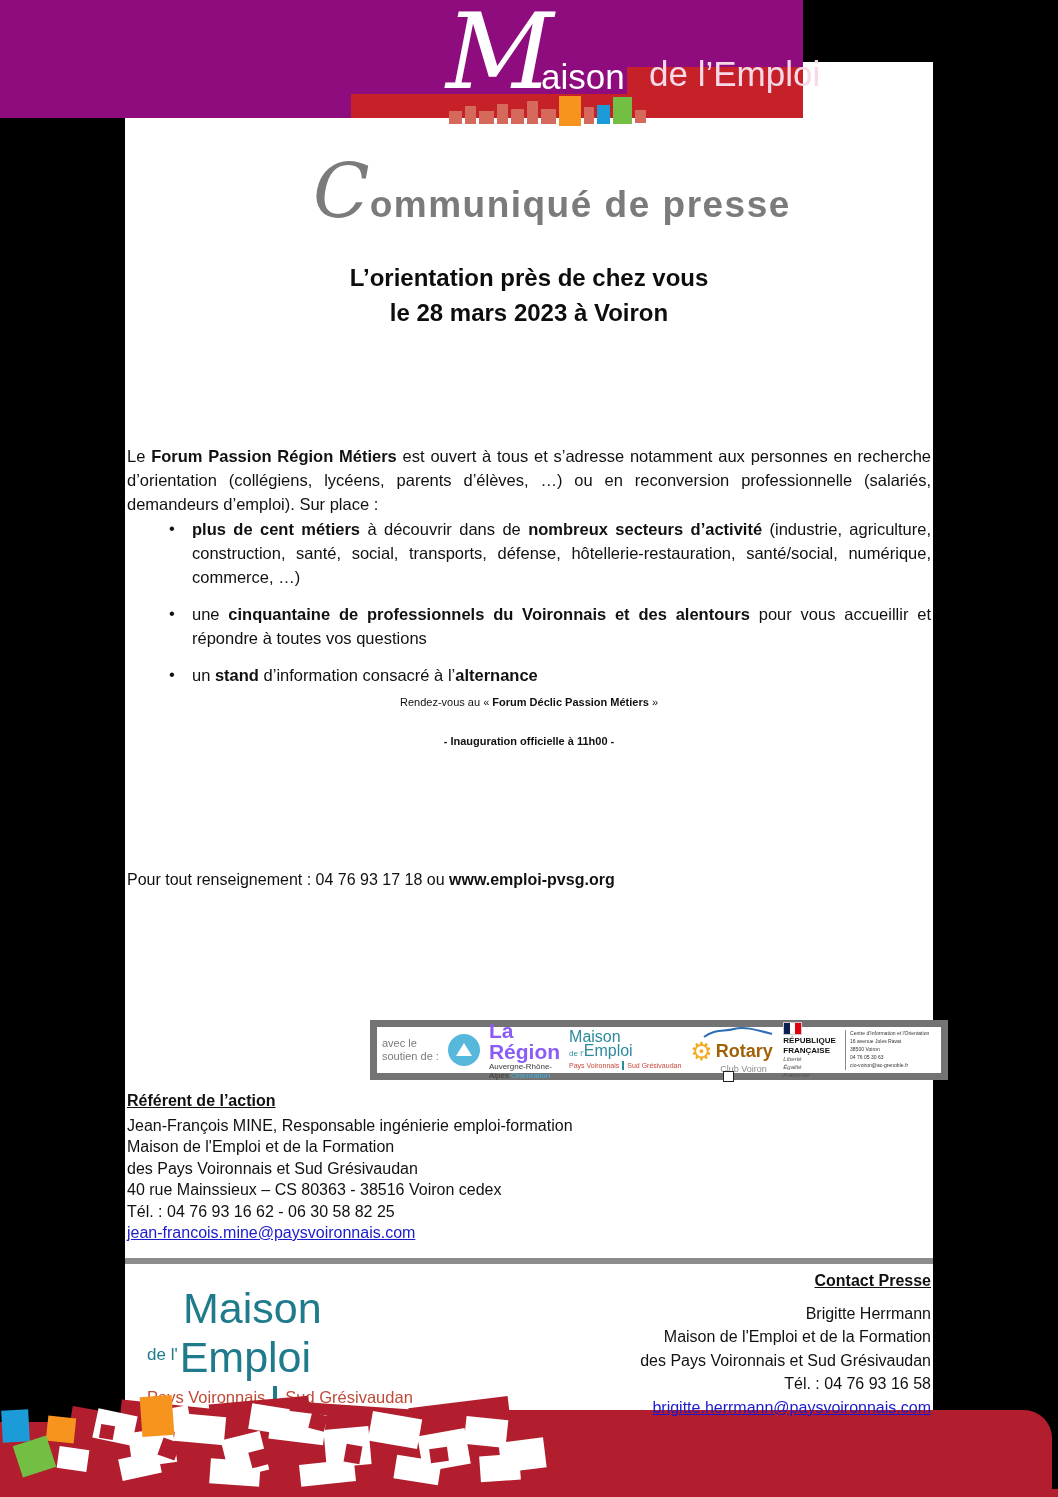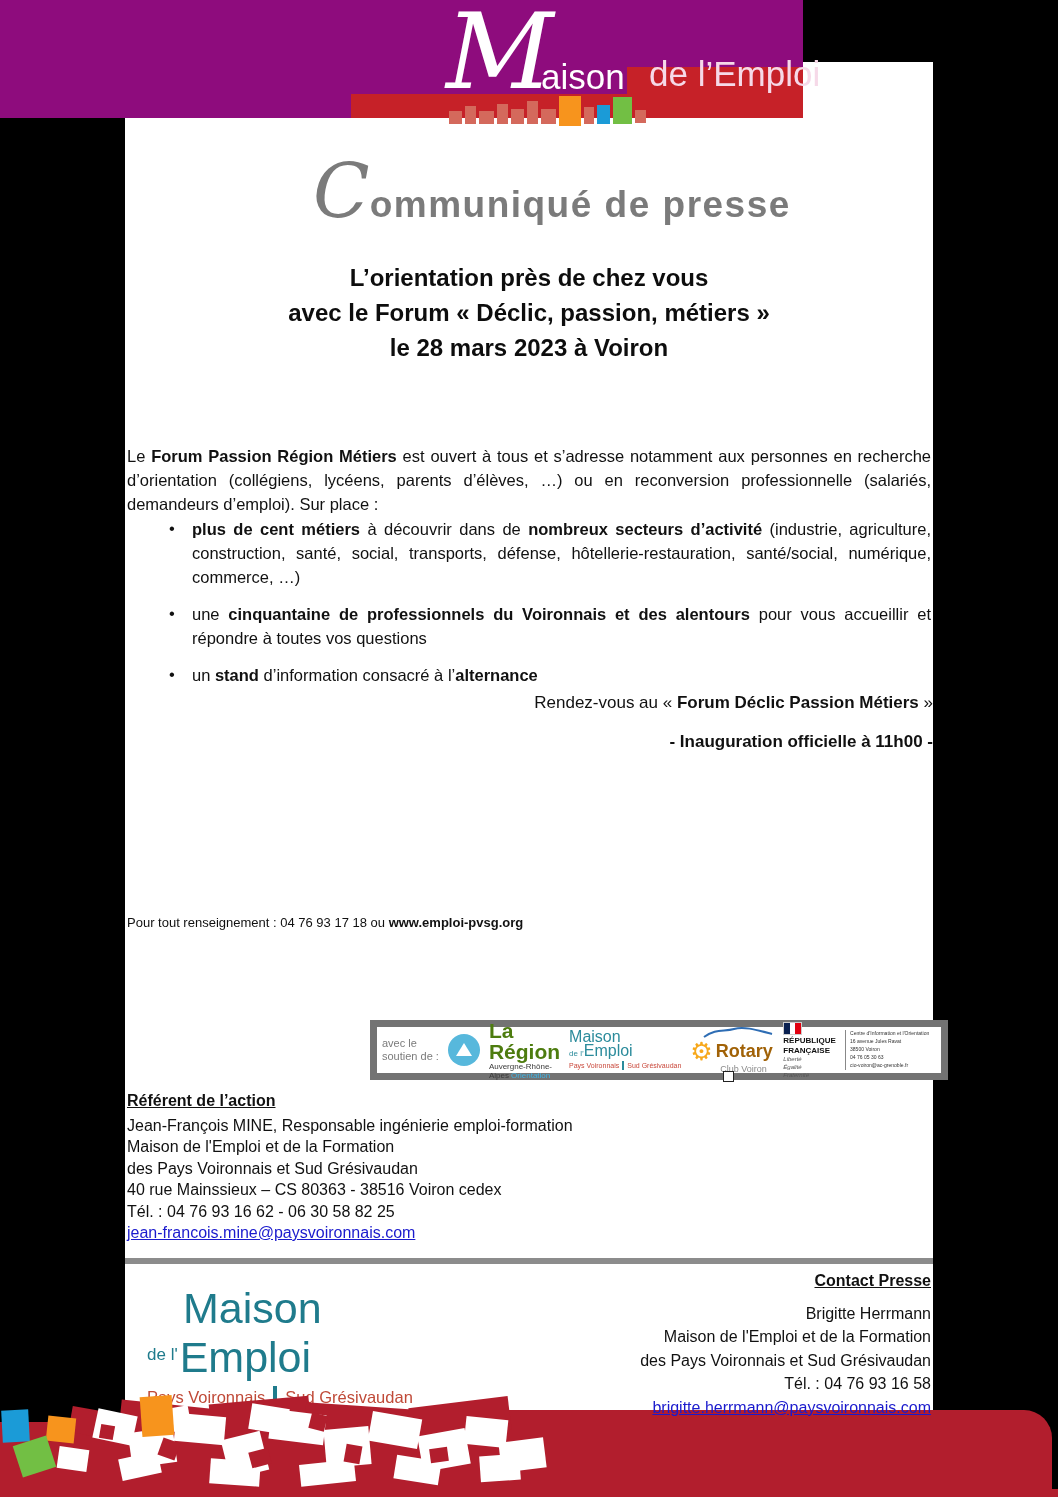--- a/index.html
+++ b/index.html
@@ -29,35 +29,35 @@
   #title{left:0;top:198px;width:100%;text-align:center;font-weight:bold;font-size:24px;line-height:35px;color:#0d0d0d;}
 
   .para{left:2px;width:804px;font-size:16.5px;line-height:24px;text-align:justify;}
   #intro{top:365px;}
   #event-para{top:717px;}
 
   #bullets{left:40px;top:455px;width:766px;font-size:16.5px;line-height:24px;}
   .bullet{position:relative;padding-left:27px;margin-bottom:13px;text-align:justify;}
   .bullet .dot{position:absolute;left:4px;top:-1px;}
 
-  #rendezvous{left:0;top:629px;width:100%;text-align:right;font-size:17px;line-height:23px;}
+  #rendezvous{left:0;top:629px;width:100%;text-align:center;font-size:11px;line-height:23px;}
   #rendezvous .l3{margin-top:16px;font-weight:bold;}
 
-  #info-line{left:2px;top:809px;width:804px;font-size:13px;margin-top:44px;}
+  #info-line{left:2px;top:809px;width:804px;font-size:16px;}
   #announce{left:2px;top:852px;width:804px;font-size:16.5px;line-height:25px;font-weight:bold;}
 
   b{font-weight:bold;}
 
   
   #strip{left:245px;top:958px;width:578px;height:60px;background:#fff;border:7px solid #737373;
          display:flex;align-items:center;gap:9px;padding:0 5px;box-sizing:border-box;z-index:5;}
   #strip .caption{font-size:11px;line-height:13px;color:#7b7b7b;white-space:nowrap;}
   .region-circle{width:32px;height:32px;border-radius:50%;background:#57B8DC;position:relative;flex:0 0 auto;}
   .region-circle .tri{position:absolute;left:8px;top:9px;width:0;height:0;border-left:8px solid transparent;border-right:8px solid transparent;border-bottom:13px solid #fff;}
-  .region-text .name{font-weight:bold;font-size:21px;color:#4d7c0f;line-height:21px;}
+  .region-text .name{font-weight:bold;font-size:21px;color:#8b5cf6;line-height:21px;}
   .region-text .sub{font-size:8px;color:#3a3a3a;}
   .region-text .sub .accent{color:#3FB4E5;}
   .mde-mini{text-align:left;color:#2B8B9B;line-height:14px;white-space:nowrap;}
   .mde-mini .big{font-size:16px;}
   .mde-mini .small{font-size:8px;}
   .mde-mini .sub{font-size:7px;color:#C9473A;line-height:9px;}
   .mde-mini .vbar{display:inline-block;width:2px;height:9px;background:#2B8B9B;margin:0 3px;vertical-align:middle;}
   .rotary{position:relative;display:flex;flex-direction:column;align-items:flex-start;}
   .rotary svg{display:block;margin-left:12px;}
   .rotary .row{display:flex;align-items:center;gap:3px;}
@@ -124,21 +124,20 @@
 
 <div class="abs" id="page">
 
   <div class="abs" id="communique">
     <span class="initial">C</span>
       <span class="rest">ommuniqué de presse</span>
   </div>
 
   <div class="abs" id="title">
     <div>L’orientation près de chez vous</div>
-    <div>avec le Forum « Déclic, passion, métiers »</div>
     <div>le 28 mars 2023 à Voiron</div>
   </div>
 
   <p class="abs para" id="intro"><span>Le </span><b>Forum Passion Région Métiers</b><span> est ouvert à tous et s’adresse notamment aux personnes en recherche d’orientation (collégiens, lycéens, parents d’élèves, …) ou en reconversion professionnelle (salariés, demandeurs d’emploi). Sur place :</span></p>
 
   <div class="abs" id="bullets">
     <div class="bullet"><span class="dot">•</span><b>plus de cent métiers</b><span> à découvrir dans de </span><b>nombreux secteurs d’activité</b><span> (industrie, agriculture, construction, santé, social, transports, défense, hôtellerie-restauration, santé/social, numérique, commerce, …)</span></div>
     <div class="bullet"><span class="dot">•</span><span>une </span><b>cinquantaine de professionnels du Voironnais et des alentours</b><span> pour vous accueillir et répondre à toutes vos questions</span></div>
     <div class="bullet"><span class="dot">•</span><span>un </span><b>stand</b><span> d’information consacré à l’</span><b>alternance</b></div>
   </div>

